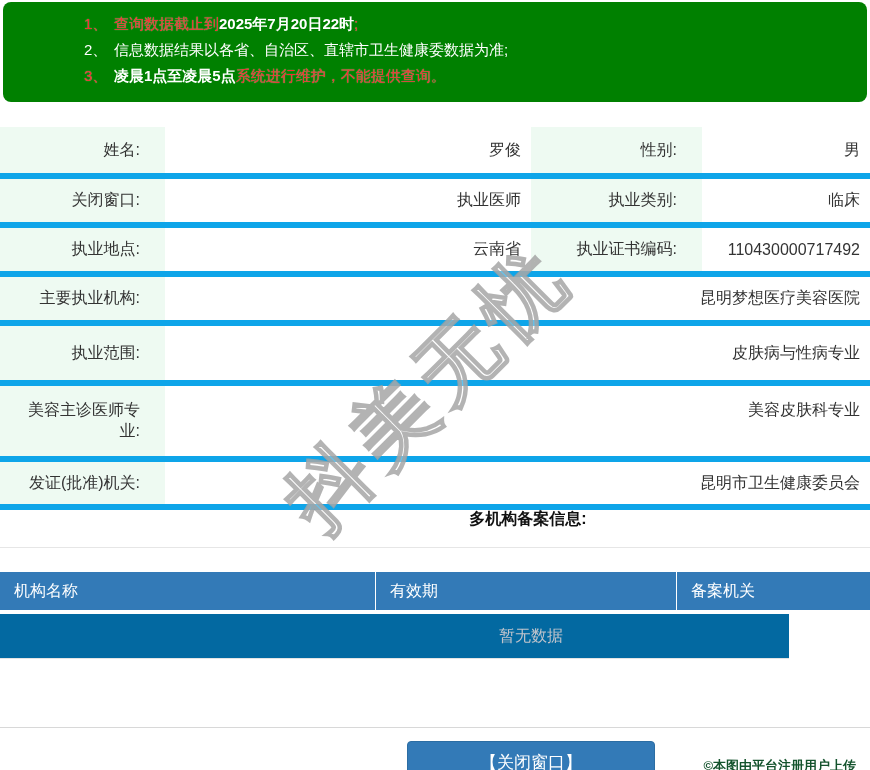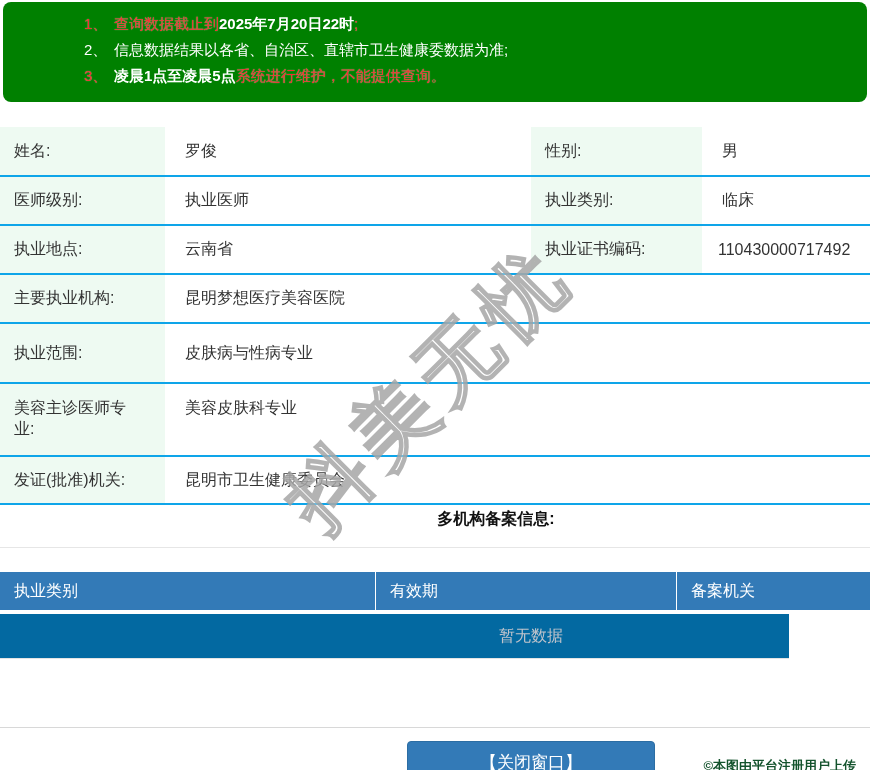--- a/index.html
+++ b/index.html
@@ -12,28 +12,28 @@
     background:#008000; border-radius:8px; padding:9px 10px 0 81px; }
   .notice-line { font-size:15px; line-height:26px; white-space:nowrap; }
   .notice-num { display:inline-block; min-width:30px; }
   .t-red { color:#f23030; text-shadow:0 0 1px rgba(255,255,255,.65); }
   .t-white { color:#ffffff; }
   .notice-line b { color:#ffffff; font-weight:bold; }
 
   
   table.info { position:absolute; left:0; top:127px; width:870px;
     border-collapse:collapse; table-layout:fixed; }
-  table.info td { border-bottom:2px solid #0ea5e9; font-size:16px; color:#333;
-    vertical-align:middle; }
+  table.info td { border-bottom:6px solid #0ea5e9; font-size:16px; color:#333;
+    vertical-align:middle;text-align:right; }
   td.lbl { background:#eefaf2; padding:0 25px 0 14px; }
   td.val { background:#fff; padding:0 10px 0 20px; }
   tr.top td { vertical-align:top; padding-top:14px; padding-bottom:14px; }
 
   
-  .section-title { position:absolute; top:509px; left:496px; transform:translateX(-50%);
+  .section-title { position:absolute; top:509px; left:528px; transform:translateX(-50%);
     font-size:16px; font-weight:bold; color:#111; white-space:nowrap; }
   .divider { position:absolute; left:0; top:547px; width:870px; height:1px; background:#e6e6e6; }
   .record-header { position:absolute; left:0; top:572px; width:870px; height:38px;
     background:#337ab7; display:flex; align-items:center; color:#fff; font-size:16px; }
   .record-header .col { padding-left:14px; height:100%; display:flex; align-items:center; }
   .record-header .c1 { width:376px; border-right:1px solid #fff; }
   .record-header .c2 { width:301px; border-right:1px solid #fff; }
   .record-header .c3 { flex:1; }
   .record-empty { position:absolute; left:0; top:614px; width:789px; height:45px;
     background:#0369a1; border-bottom:1px solid #e4e4e4; }
@@ -80,21 +80,21 @@
         <col style="width:168px">
       </colgroup>
     <tbody>
         <tr style="height:49px">
       <td class="lbl">姓名:</td>
       <td class="val">罗俊</td>
       <td class="lbl">性别:</td>
       <td class="val">男</td>
     </tr>
     <tr style="height:49px">
-      <td class="lbl">医师级别:</td>
+      <td class="lbl">关闭窗口:</td>
       <td class="val">执业医师</td>
       <td class="lbl">执业类别:</td>
       <td class="val">临床</td>
     </tr>
     <tr style="height:49px">
       <td class="lbl">执业地点:</td>
       <td class="val">云南省</td>
       <td class="lbl">执业证书编码:</td>
       <td class="val" style="padding-left:16px">110430000717492</td>
     </tr>
@@ -114,21 +114,21 @@
       <td class="lbl">发证(批准)机关:</td>
       <td class="val" colspan="3">昆明市卫生健康委员会</td>
     </tr>
   </tbody>
     </table>
 
   <div class="section-title">多机构备案信息:</div>
   <div class="divider"></div>
 
   <div class="record-header">
-    <div class="col c1">执业类别</div>
+    <div class="col c1">机构名称</div>
     <div class="col c2">有效期</div>
     <div class="col c3">备案机关</div>
   </div>
   <div class="record-empty">
     <span>暂无数据</span>
   </div>
 
   <div class="bottom-divider"></div>
   <button class="close-btn">【关闭窗口】</button>
   <div class="copyright">©本图由平台注册用户上传</div>

